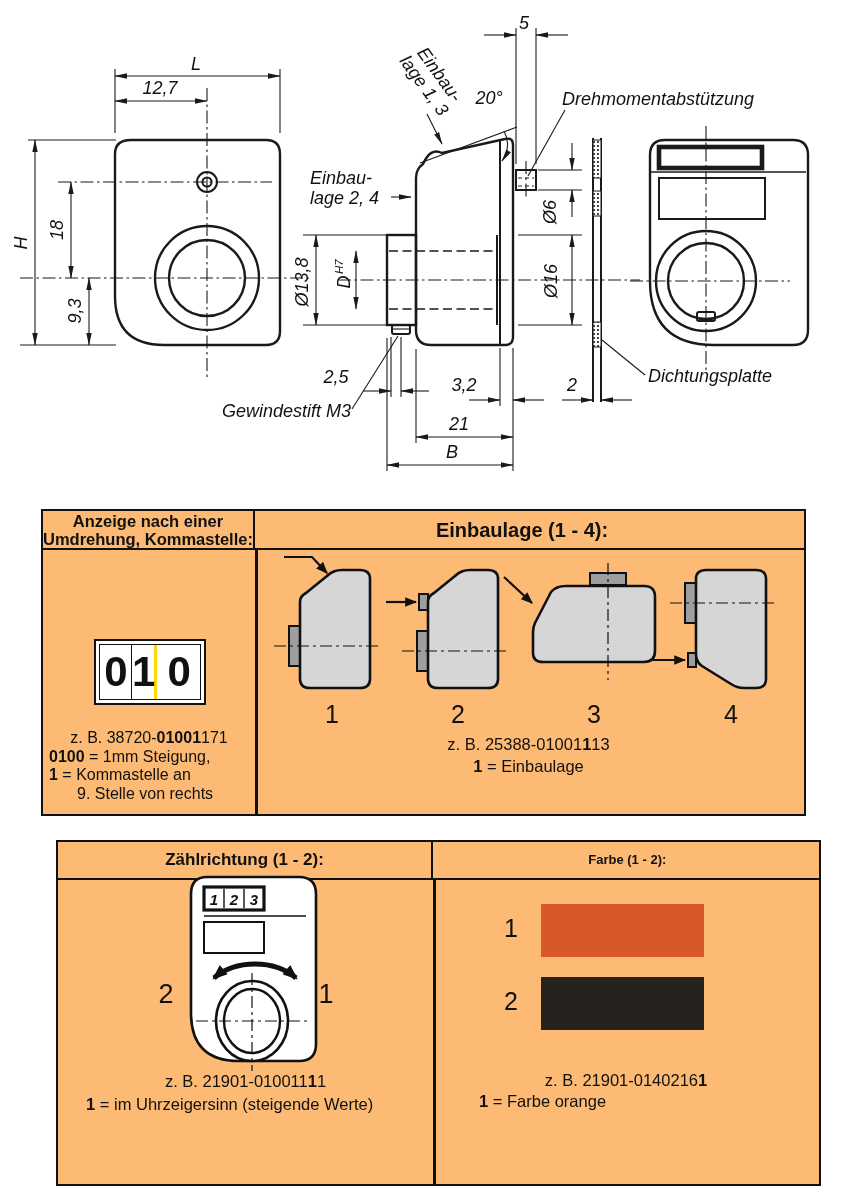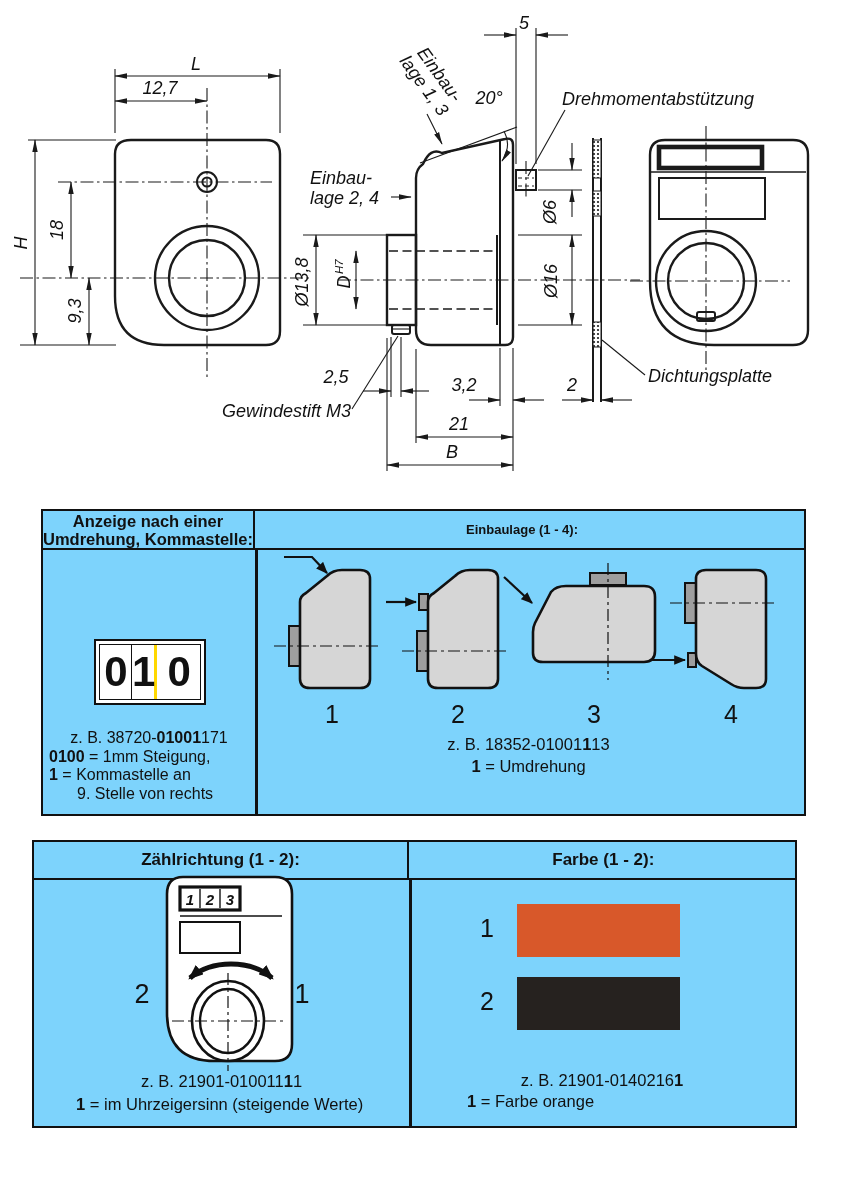--- a/index.html
+++ b/index.html
@@ -13,51 +13,51 @@
   .ol2{stroke:#1a1a1a;stroke-width:2;fill:none}
   .tl{stroke:#1a1a1a;stroke-width:1.1;fill:none}
   .cl{stroke:#1a1a1a;stroke-width:1.1;fill:none;stroke-dasharray:13 3.5 2.5 3.5}
   .hl{stroke:#1a1a1a;stroke-width:1.3;fill:none;stroke-dasharray:9 4.5}
   .hs{stroke:#1a1a1a;stroke-width:1;fill:none;stroke-dasharray:4 3}
   .fig{fill:#d6d6d6;stroke:#111;stroke-width:2.6;stroke-linejoin:round}
   .tab{fill:#9e9e9e;stroke:#111;stroke-width:2}
   .cl2{stroke:#111;stroke-width:1.2;fill:none;stroke-dasharray:12 4 3 4}
   .arr{stroke:#111;stroke-width:2.2;fill:none}
   .num{font-size:25px;text-anchor:middle}
-  .tbl{position:absolute;border:2.6px solid #111;background:#7dd3fc}
+  .tbl{position:absolute;border:2.6px solid #111;background:#fdba74}
   #t1{left:41px;top:509px;width:765px;height:307px}
-  #t2{left:32px;top:840px;width:765px;height:288px}
+  #t2{left:56px;top:840px;width:765px;height:346px}
   .thead{position:absolute;left:0;right:0;top:0;height:39px;border-bottom:2.6px solid #111}
   .hcell{position:absolute;top:0;height:100%;display:flex;flex-direction:column;align-items:center;justify-content:center;font-weight:700;font-size:16.5px;line-height:18px;text-align:center}
   #t1 .hl-cell{left:0;width:212px;border-right:2.6px solid #111}
-  #t1 .hr-cell{left:197px;right:0;font-size:13px}
+  #t1 .hr-cell{left:197px;right:0;font-size:20px}
   #t1 .vdiv{position:absolute;left:212px;top:39px;bottom:0;width:2.6px;background:#111}
   #t2 .hl-cell{left:0;width:375px;border-right:2.6px solid #111;font-size:17px}
-  #t2 .hr-cell{left:377.6px;right:0;font-size:17px}
+  #t2 .hr-cell{left:377.6px;right:0;font-size:13px}
   #t2 .vdiv{position:absolute;left:375px;top:38px;bottom:0;width:2.6px;background:#111}
   #t2 .thead{height:38px}
   .disp{position:absolute;left:51px;top:128px;width:112px;height:66px;border:2.6px solid #111;padding:3px;background:#fff}
   .disp-in{width:100%;height:100%;border:1.3px solid #111;display:flex}
   .dc{display:flex;align-items:center;justify-content:center;font-weight:700;font-size:42px;letter-spacing:-1px}
   .dc1{flex:0 0 32px;border-right:1.5px solid #111}
   .dc2{flex:0 0 22px;border-right:3.5px solid #ffd800}
   .dc3{flex:1}
   .t1-text{position:absolute;left:2px;top:218px;width:208px;font-size:16px;line-height:18.6px;white-space:nowrap}
   .t1-text .c{text-align:center}
   .t1-text .l{padding-left:4px}
   .t1-text .ind{padding-left:32px}
   .t1-rtext{position:absolute;left:214px;right:4px;top:222px;text-align:center;font-size:16.5px;line-height:22px}
   .ebl{position:absolute;left:213px;top:40px;width:552px;height:190px}
   .zr{position:absolute;left:80px;top:33px;width:260px;height:198px}
   .t2-ltext{position:absolute;left:0;width:375px;top:228px;font-size:16.5px;line-height:23px;white-space:nowrap}
   .t2-ltext .c{text-align:center}
-  .t2-ltext .l{padding-left:42px}
+  .t2-ltext .l{padding-left:28px}
   .t2-rtext{position:absolute;left:375px;right:0;top:228px;font-size:16.5px;line-height:21px;white-space:nowrap}
   .t2-rtext .c{text-align:center}
-  .t2-rtext .l{padding-left:58px}
+  .t2-rtext .l{padding-left:46px}
   .swlab{position:absolute;width:30px;text-align:center;font-size:25px}
   .swatch{position:absolute;width:163px;height:53px;display:block}
 </style>
 </head>
 <body>
 
 <div class="canvas">
 
   <svg style="position:absolute;left:0;top:0" width="846" height="497" viewBox="0 0 846 497">
     <defs>
@@ -276,22 +276,22 @@
         <line class="cl2" x1="-24" y1="34" x2="84" y2="34"></line>
         <line class="arr" x1="-42" y1="91" x2="-9" y2="91" marker-end="url(#tri)"></line>
       </g>
       <text class="num" x="76" y="172">1</text>
       <text class="num" x="202" y="172">2</text>
       <text class="num" x="338" y="172">3</text>
       <text class="num" x="475" y="172">4</text>
     </svg>
 
     <div class="t1-rtext">
-      <div><span>z. B. 18352-01001</span><b>1</b><span>13</span></div>
-      <div><b>1</b><span> = Umdrehung</span></div>
+      <div><span>z. B. 25388-01001</span><b>1</b><span>13</span></div>
+      <div><b>1</b><span> = Einbaulage</span></div>
     </div>
   </div>
 
   <div class="tbl" id="t2">
     <div class="thead">
       <div class="hcell hl-cell">
         <span>Zählrichtung (1 - 2):</span>
       </div>
       <div class="hcell hr-cell">
         <span>Farbe (1 - 2):</span>

